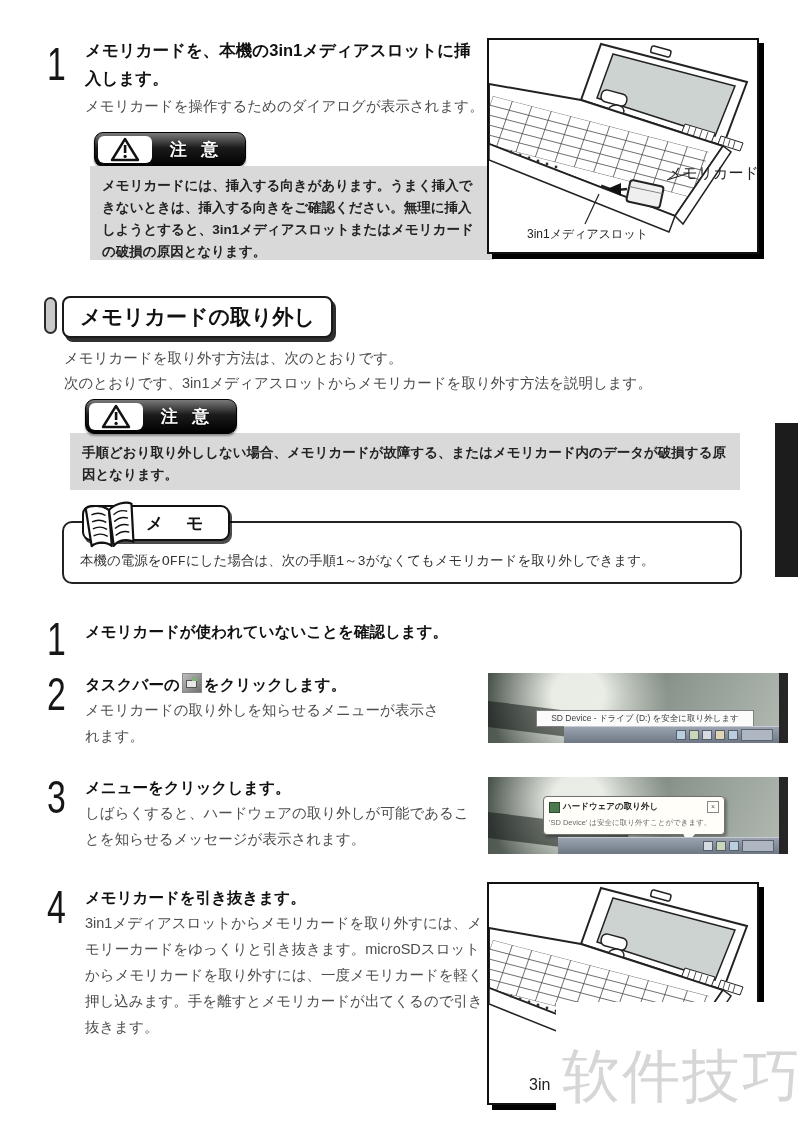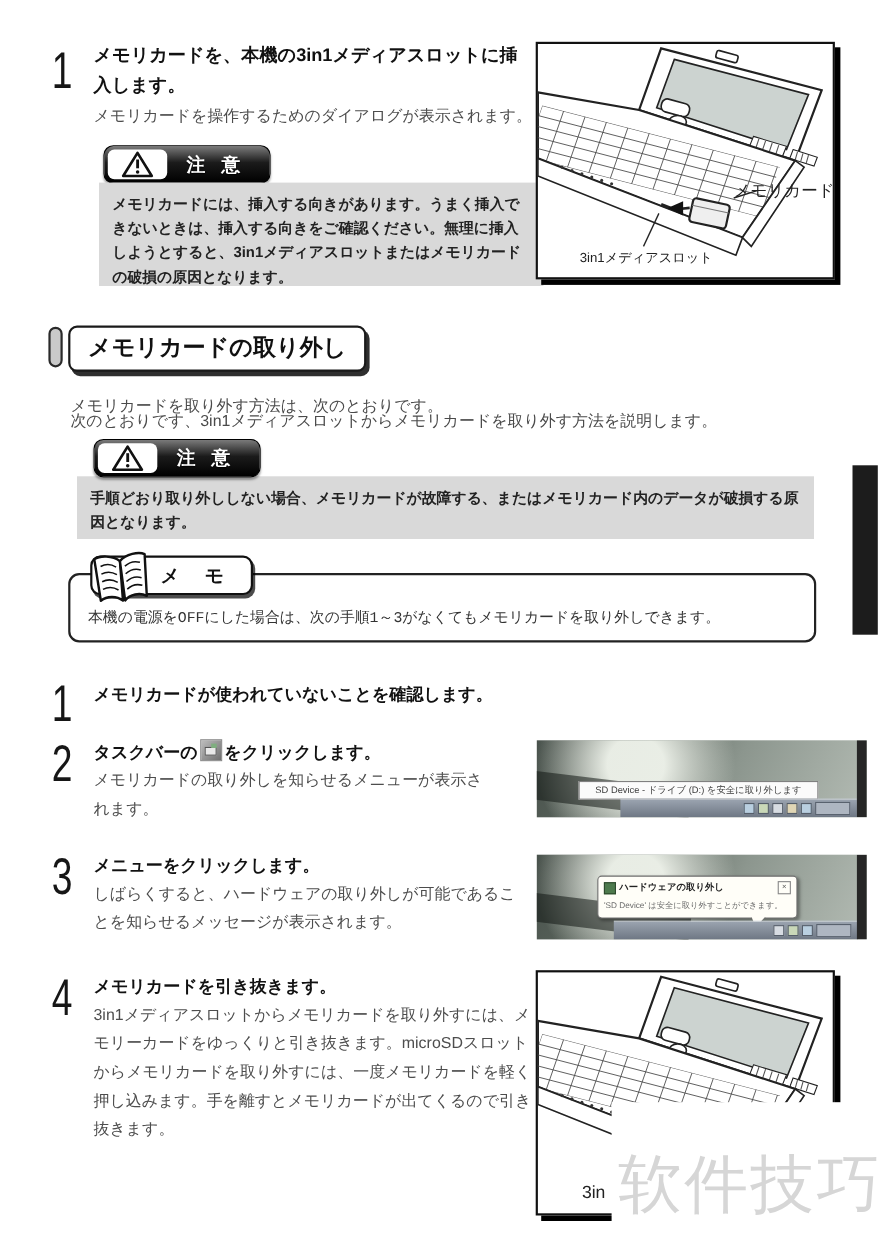--- a/index.html
+++ b/index.html
@@ -193,21 +193,21 @@
   <div class="figure" style="left:487px; top:38px; width:272px; height:216px;">
     <svg width="268" height="212" viewBox="0 0 268 212">
       <use href="#laptop-art"></use>
     </svg>
     <div class="fig-label" style="left:178px; top:124px;">メモリカード</div>
     <div class="fig-label" style="left:38px; top:186px; font-size:12px;">3in1メディアスロット</div>
   </div>
 
   <div class="sec-pill" style="left:44px; top:297px;"></div>
   <div class="sec-box" style="left:62px; top:296px;">メモリカードの取り外し</div>
-  <div class="intro" style="left:64px; top:346px; width:700px;margin-top:12px;">メモリカードを取り外す方法は、次のとおりです。</div>
+  <div class="intro" style="left:64px; top:346px; width:700px;">メモリカードを取り外す方法は、次のとおりです。</div>
   <div class="intro" style="left:64px; top:371px; width:700px;">次のとおりです、3in1メディアスロットからメモリカードを取り外す方法を説明します。</div>
 
   <div class="badge" style="left:85px; top:399px; z-index:2;">
     <span class="chip">
       <svg width="30" height="25" viewBox="0 0 30 25">
         <path d="M15,2 L28,23 L2,23 Z" fill="#fff" stroke="#111" stroke-width="2.4" stroke-linejoin="round"></path>
         <rect x="13.8" y="8" width="2.6" height="8" fill="#111"></rect>
         <circle cx="15.1" cy="19.4" r="1.6" fill="#111"></circle>
       </svg>
     </span>
@@ -238,21 +238,21 @@
 
   <div class="stepnum" style="left:47px; top:670px;">2</div>
   <div class="step-title" style="left:85px; top:671px; width:400px; font-size:15.5px;">
     <span>タスクバーの</span><span class="inline-icon"></span><span>をクリックします。</span>
   </div>
   <div class="step-body" style="left:85px; top:697px; width:395px; white-space:pre-line;">メモリカードの取り外しを知らせるメニューが表示さ
 れます。</div>
 
   <div class="shot" style="left:488px; top:673px; width:300px; height:70px;">
     <div class="wedge"></div>
-    <div class="menubar" style="left:38px; top:37px; width:216px; height:15px;">SD Device - ドライブ (D:) を安全に取り外します</div>
+    <div class="menubar" style="left:48px; top:37px; width:216px; height:15px;">SD Device - ドライブ (D:) を安全に取り外します</div>
     <div class="taskbar" style="left:76px; right:9px;">
       <span class="tray-ico a"></span>
       <span class="tray-ico b"></span>
       <span class="tray-ico"></span>
       <span class="tray-ico c"></span>
       <span class="tray-ico a"></span>
       <span class="clockpill"></span>
     </div>
     <div class="edge"></div>
   </div>

